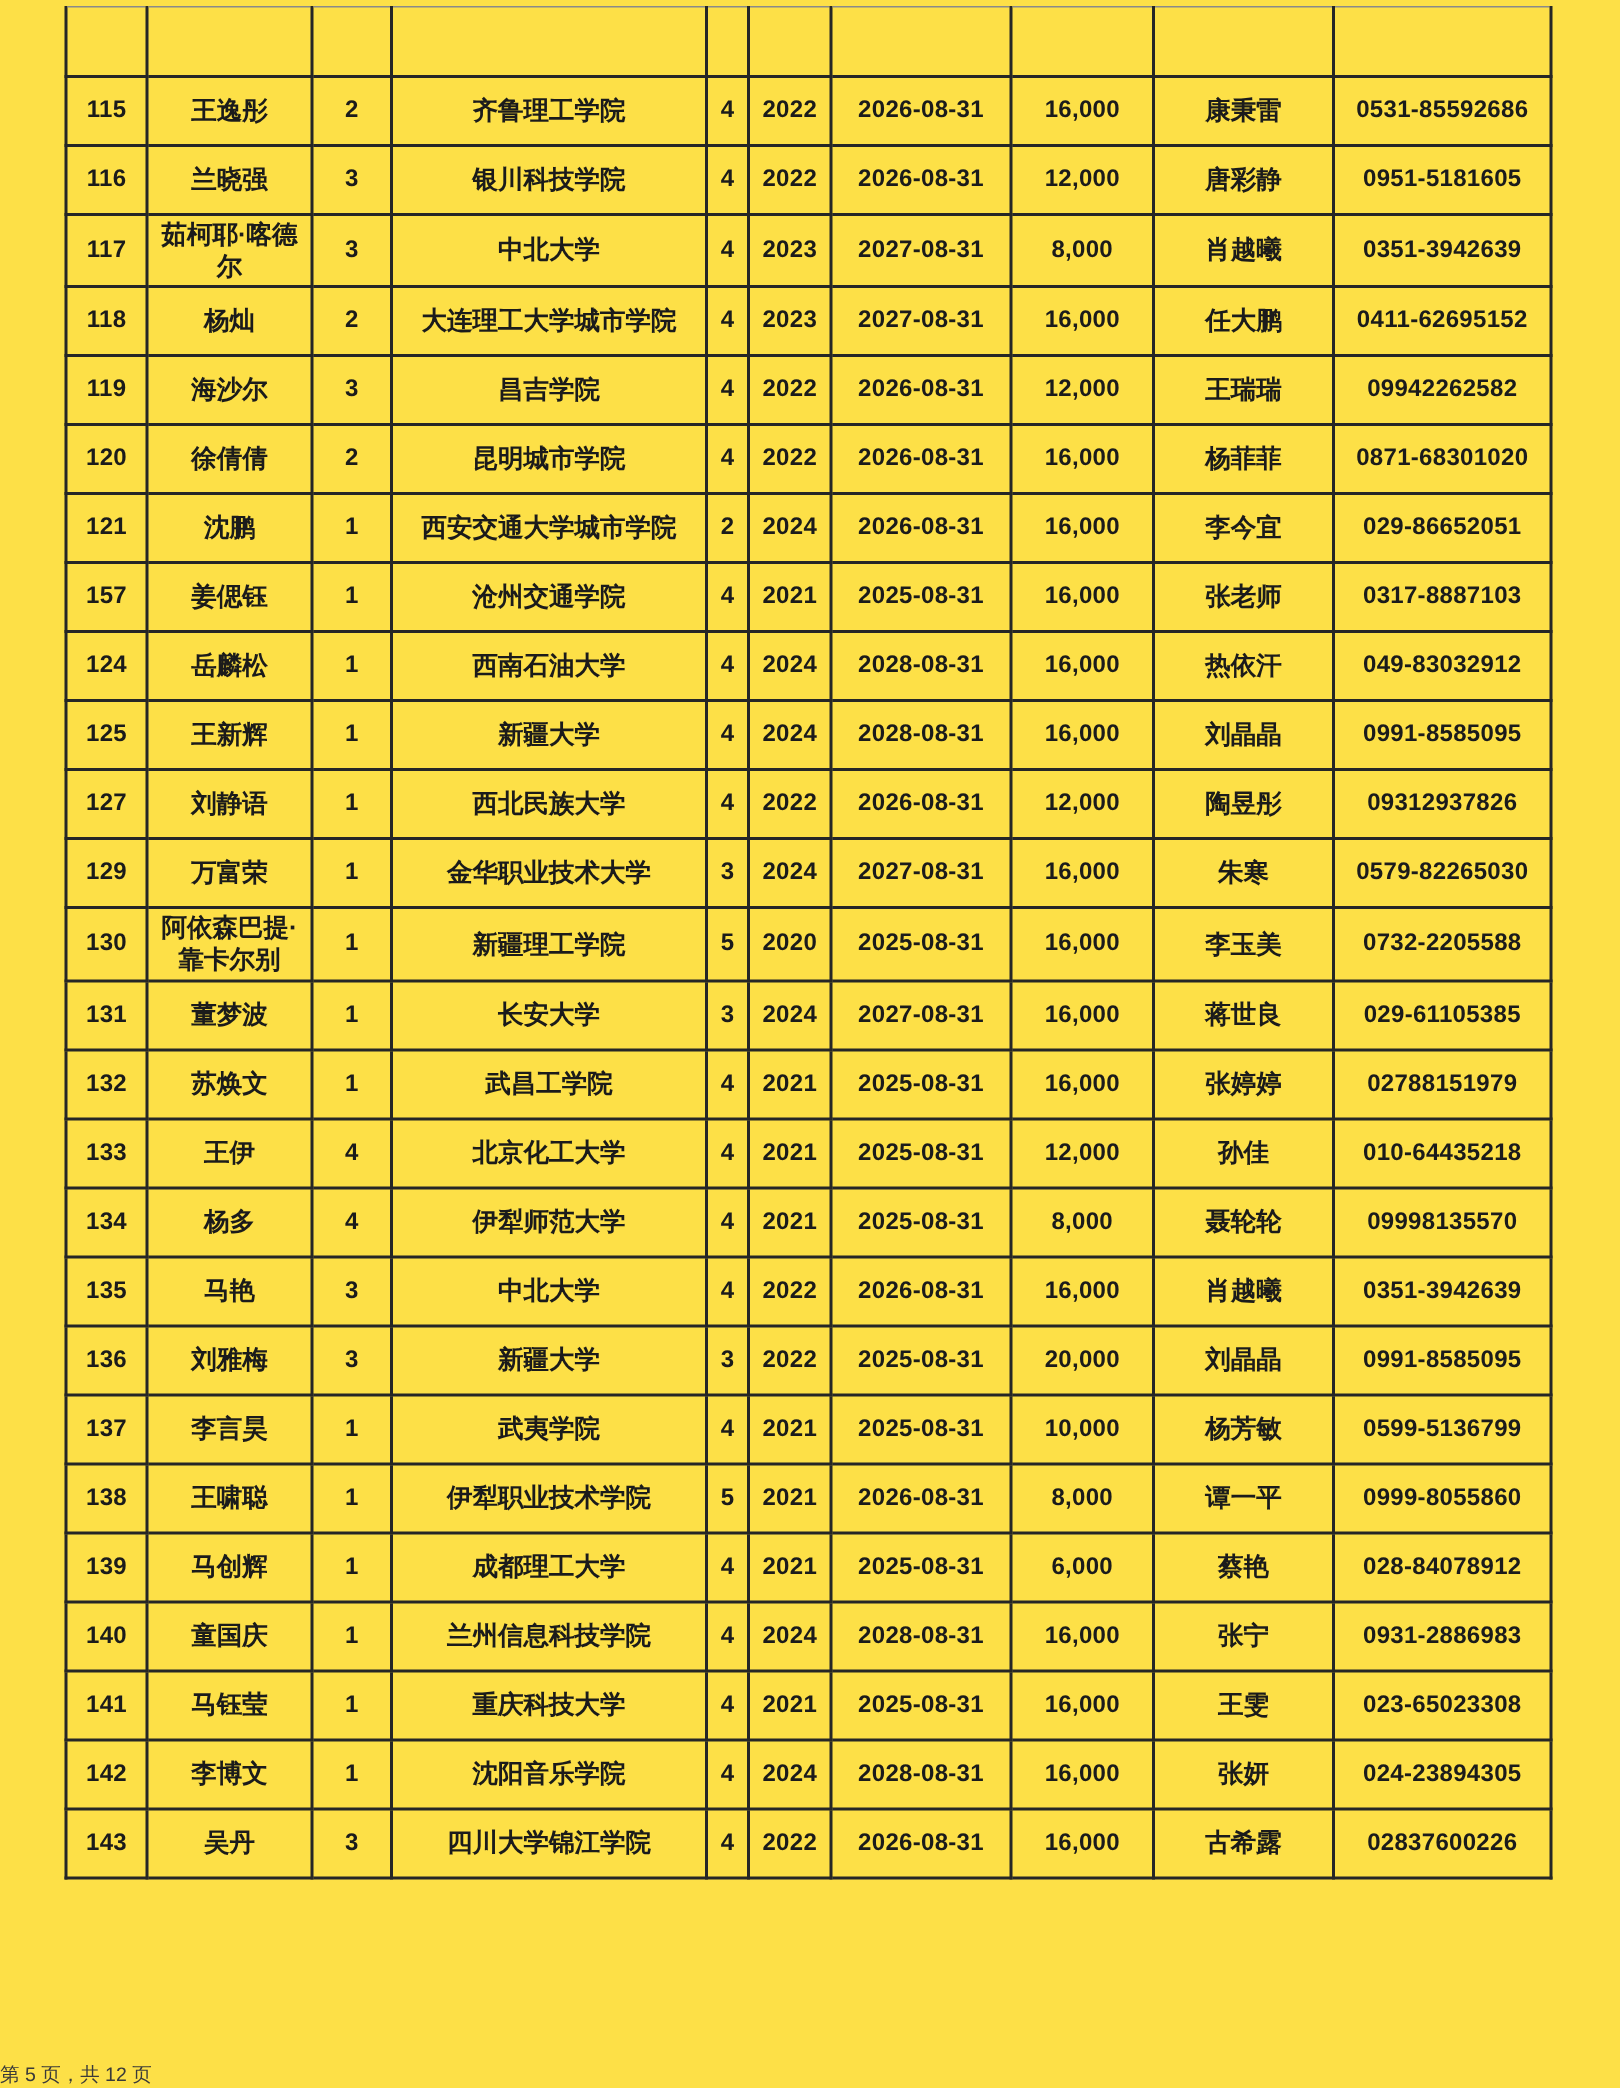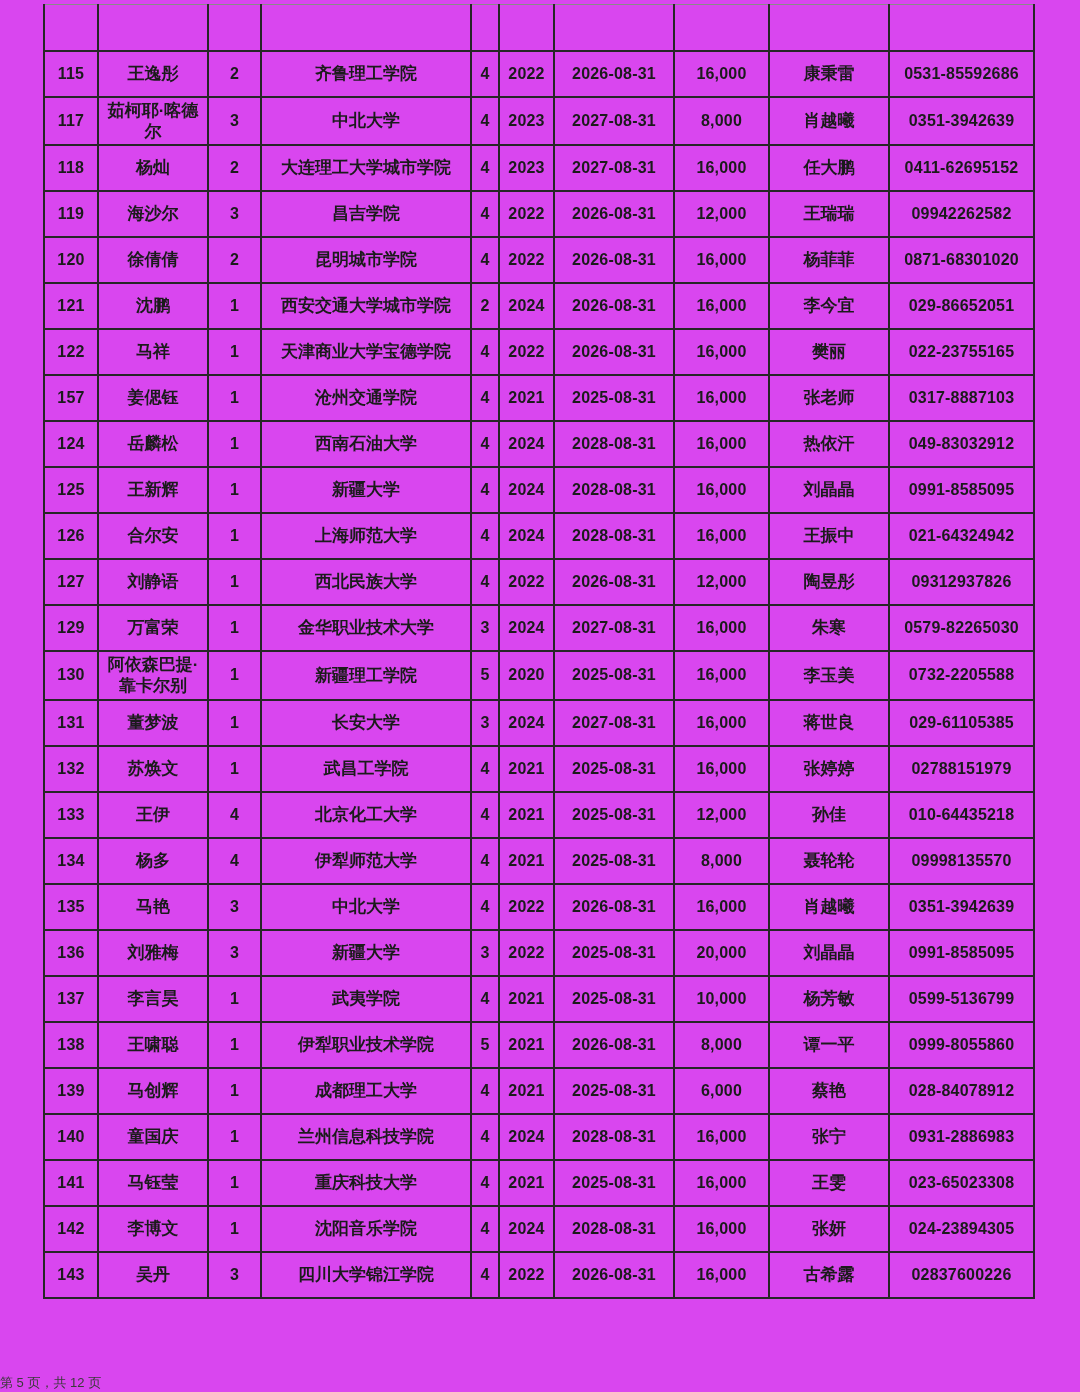--- a/index.html
+++ b/index.html
@@ -5,21 +5,21 @@
   html, body {
     margin: 0;
     padding: 0;
     background: #ffffff;
     font-family: "Liberation Sans", "DejaVu Sans", sans-serif;
   }
   .page {
     position: relative;
     width: 1080px;
     height: 1392px;
-    background: #d946ef;
+    background: #fde047;
     overflow: hidden;
   }
   table.roster {
     position: absolute;
     left: 43px;
     top: 4px;
     width: 990px;
     border-collapse: collapse;
     table-layout: fixed;
   }
@@ -99,20 +99,32 @@
           <td class="c2">2</td>
           <td class="c3">齐鲁理工学院</td>
           <td class="c4">4</td>
           <td class="c5">2022</td>
           <td class="c6">2026-08-31</td>
           <td class="c7">16,000</td>
           <td class="c8">康秉雷</td>
           <td class="c9">0531-85592686</td>
         </tr>
         <tr>
+          <td class="c0">116</td>
+          <td class="c1">兰晓强</td>
+          <td class="c2">3</td>
+          <td class="c3">银川科技学院</td>
+          <td class="c4">4</td>
+          <td class="c5">2022</td>
+          <td class="c6">2026-08-31</td>
+          <td class="c7">12,000</td>
+          <td class="c8">唐彩静</td>
+          <td class="c9">0951-5181605</td>
+        </tr>
+        <tr>
           <td class="c0">117</td>
           <td class="c1">茹柯耶·喀德尔</td>
           <td class="c2">3</td>
           <td class="c3">中北大学</td>
           <td class="c4">4</td>
           <td class="c5">2023</td>
           <td class="c6">2027-08-31</td>
           <td class="c7">8,000</td>
           <td class="c8">肖越曦</td>
           <td class="c9">0351-3942639</td>
@@ -159,32 +171,20 @@
           <td class="c2">1</td>
           <td class="c3">西安交通大学城市学院</td>
           <td class="c4">2</td>
           <td class="c5">2024</td>
           <td class="c6">2026-08-31</td>
           <td class="c7">16,000</td>
           <td class="c8">李今宜</td>
           <td class="c9">029-86652051</td>
         </tr>
         <tr>
-          <td class="c0">122</td>
-          <td class="c1">马祥</td>
-          <td class="c2">1</td>
-          <td class="c3">天津商业大学宝德学院</td>
-          <td class="c4">4</td>
-          <td class="c5">2022</td>
-          <td class="c6">2026-08-31</td>
-          <td class="c7">16,000</td>
-          <td class="c8">樊丽</td>
-          <td class="c9">022-23755165</td>
-        </tr>
-        <tr>
           <td class="c0">157</td>
           <td class="c1">姜偲钰</td>
           <td class="c2">1</td>
           <td class="c3">沧州交通学院</td>
           <td class="c4">4</td>
           <td class="c5">2021</td>
           <td class="c6">2025-08-31</td>
           <td class="c7">16,000</td>
           <td class="c8">张老师</td>
           <td class="c9">0317-8887103</td>
@@ -205,32 +205,20 @@
           <td class="c0">125</td>
           <td class="c1">王新辉</td>
           <td class="c2">1</td>
           <td class="c3">新疆大学</td>
           <td class="c4">4</td>
           <td class="c5">2024</td>
           <td class="c6">2028-08-31</td>
           <td class="c7">16,000</td>
           <td class="c8">刘晶晶</td>
           <td class="c9">0991-8585095</td>
-        </tr>
-        <tr>
-          <td class="c0">126</td>
-          <td class="c1">合尔安</td>
-          <td class="c2">1</td>
-          <td class="c3">上海师范大学</td>
-          <td class="c4">4</td>
-          <td class="c5">2024</td>
-          <td class="c6">2028-08-31</td>
-          <td class="c7">16,000</td>
-          <td class="c8">王振中</td>
-          <td class="c9">021-64324942</td>
         </tr>
         <tr>
           <td class="c0">127</td>
           <td class="c1">刘静语</td>
           <td class="c2">1</td>
           <td class="c3">西北民族大学</td>
           <td class="c4">4</td>
           <td class="c5">2022</td>
           <td class="c6">2026-08-31</td>
           <td class="c7">12,000</td>

